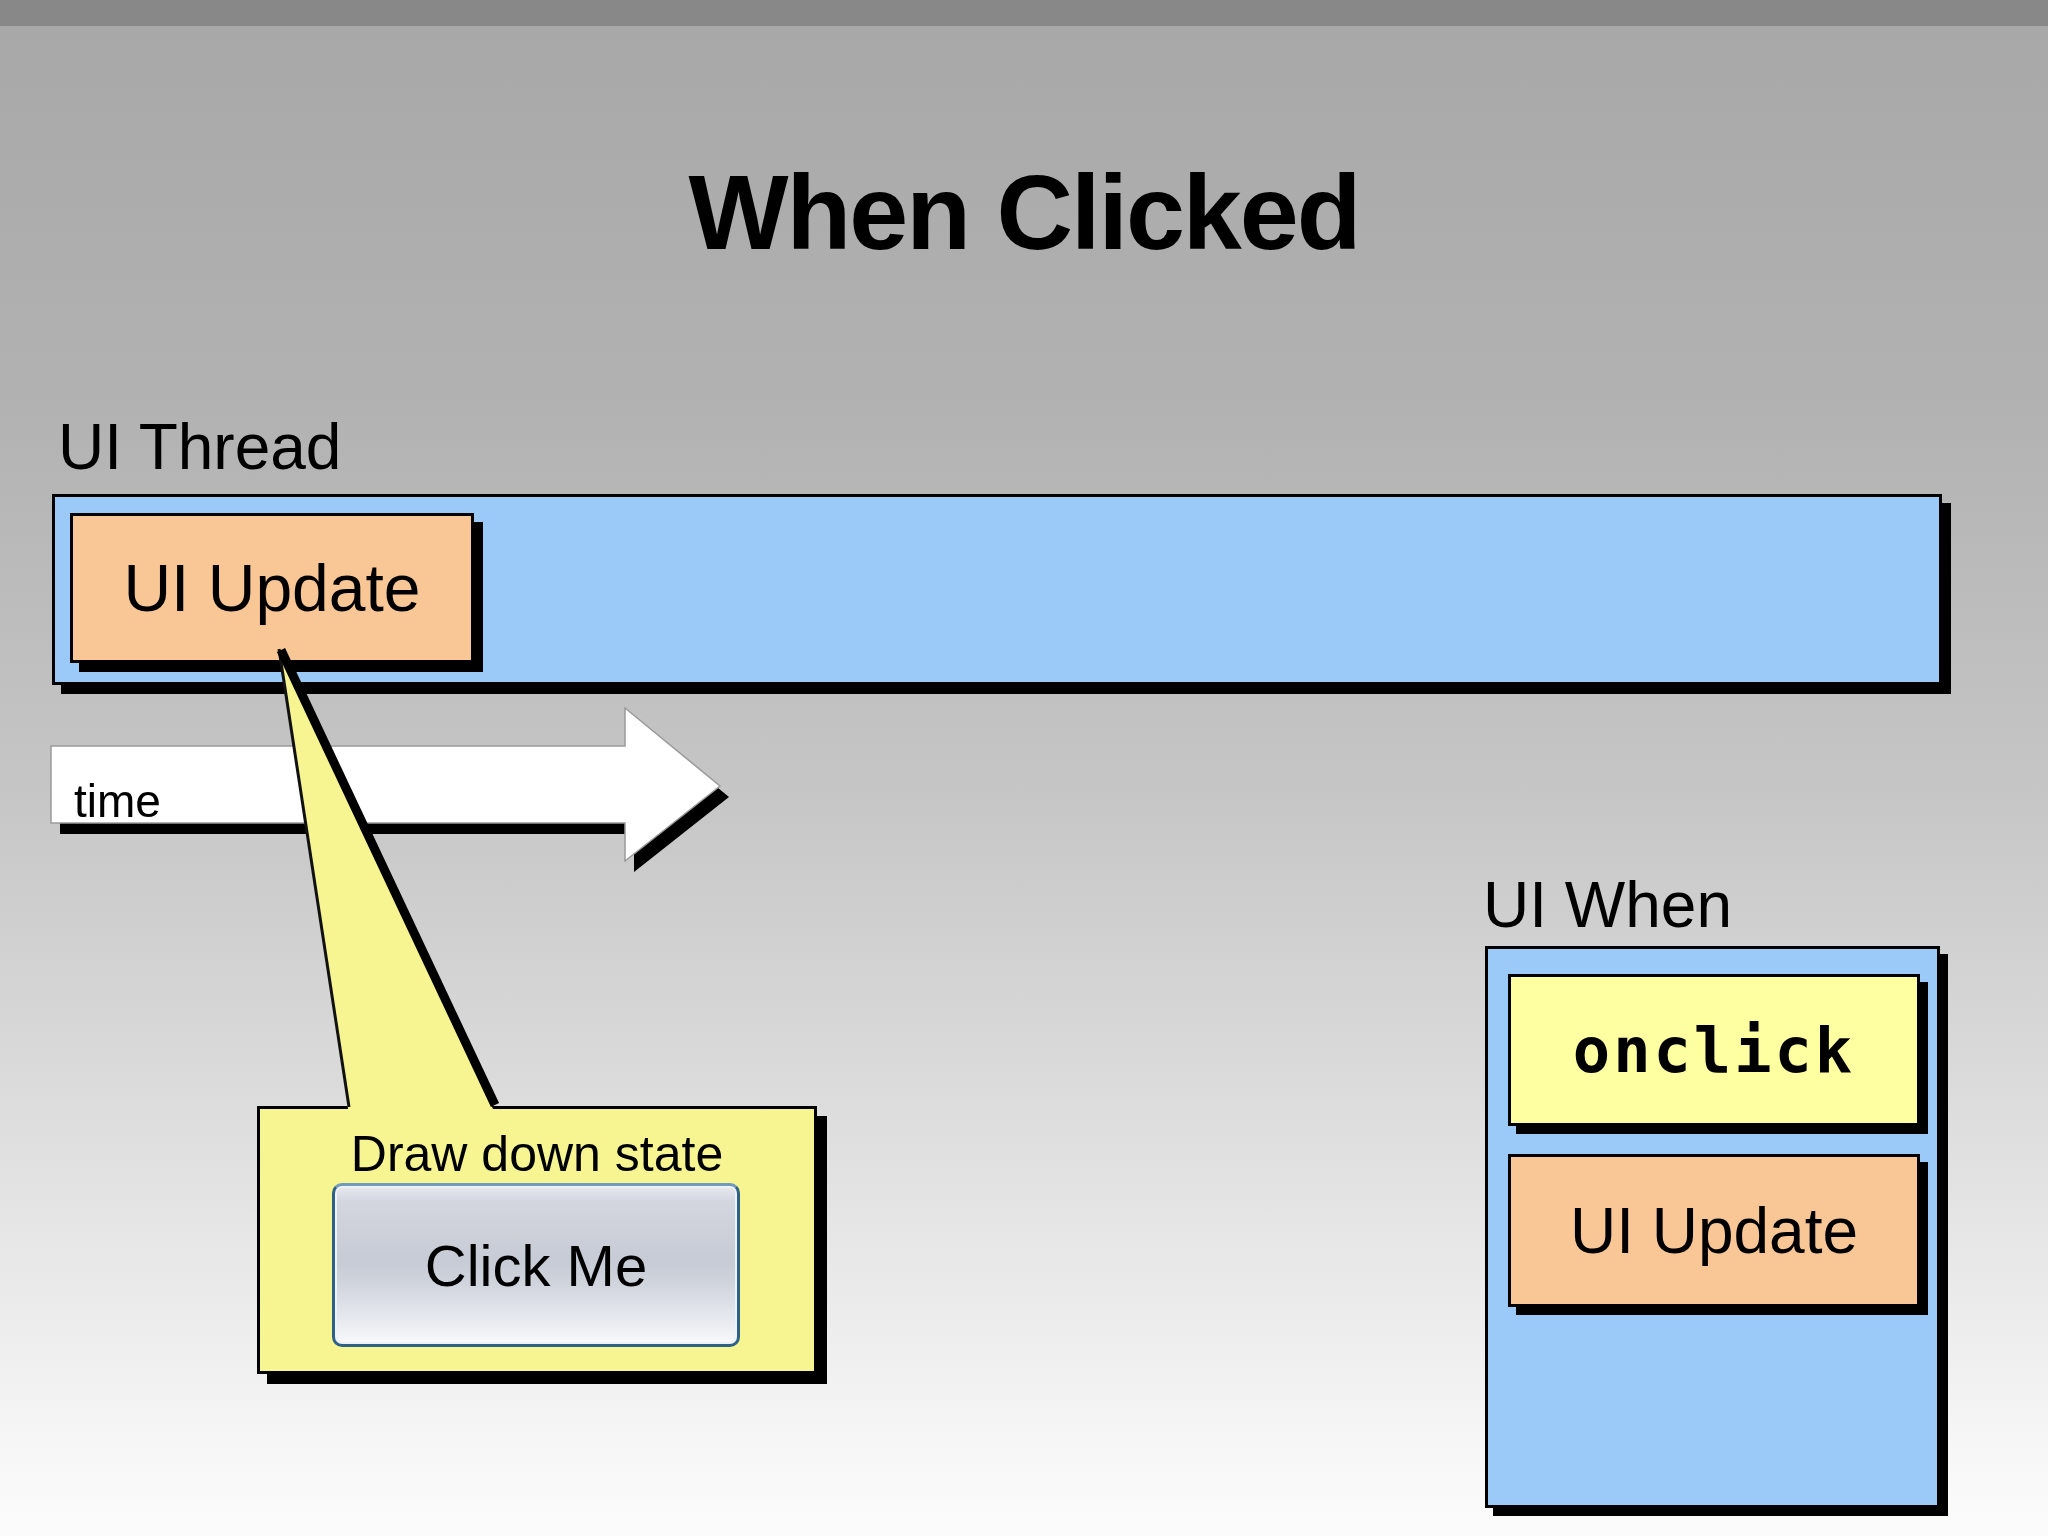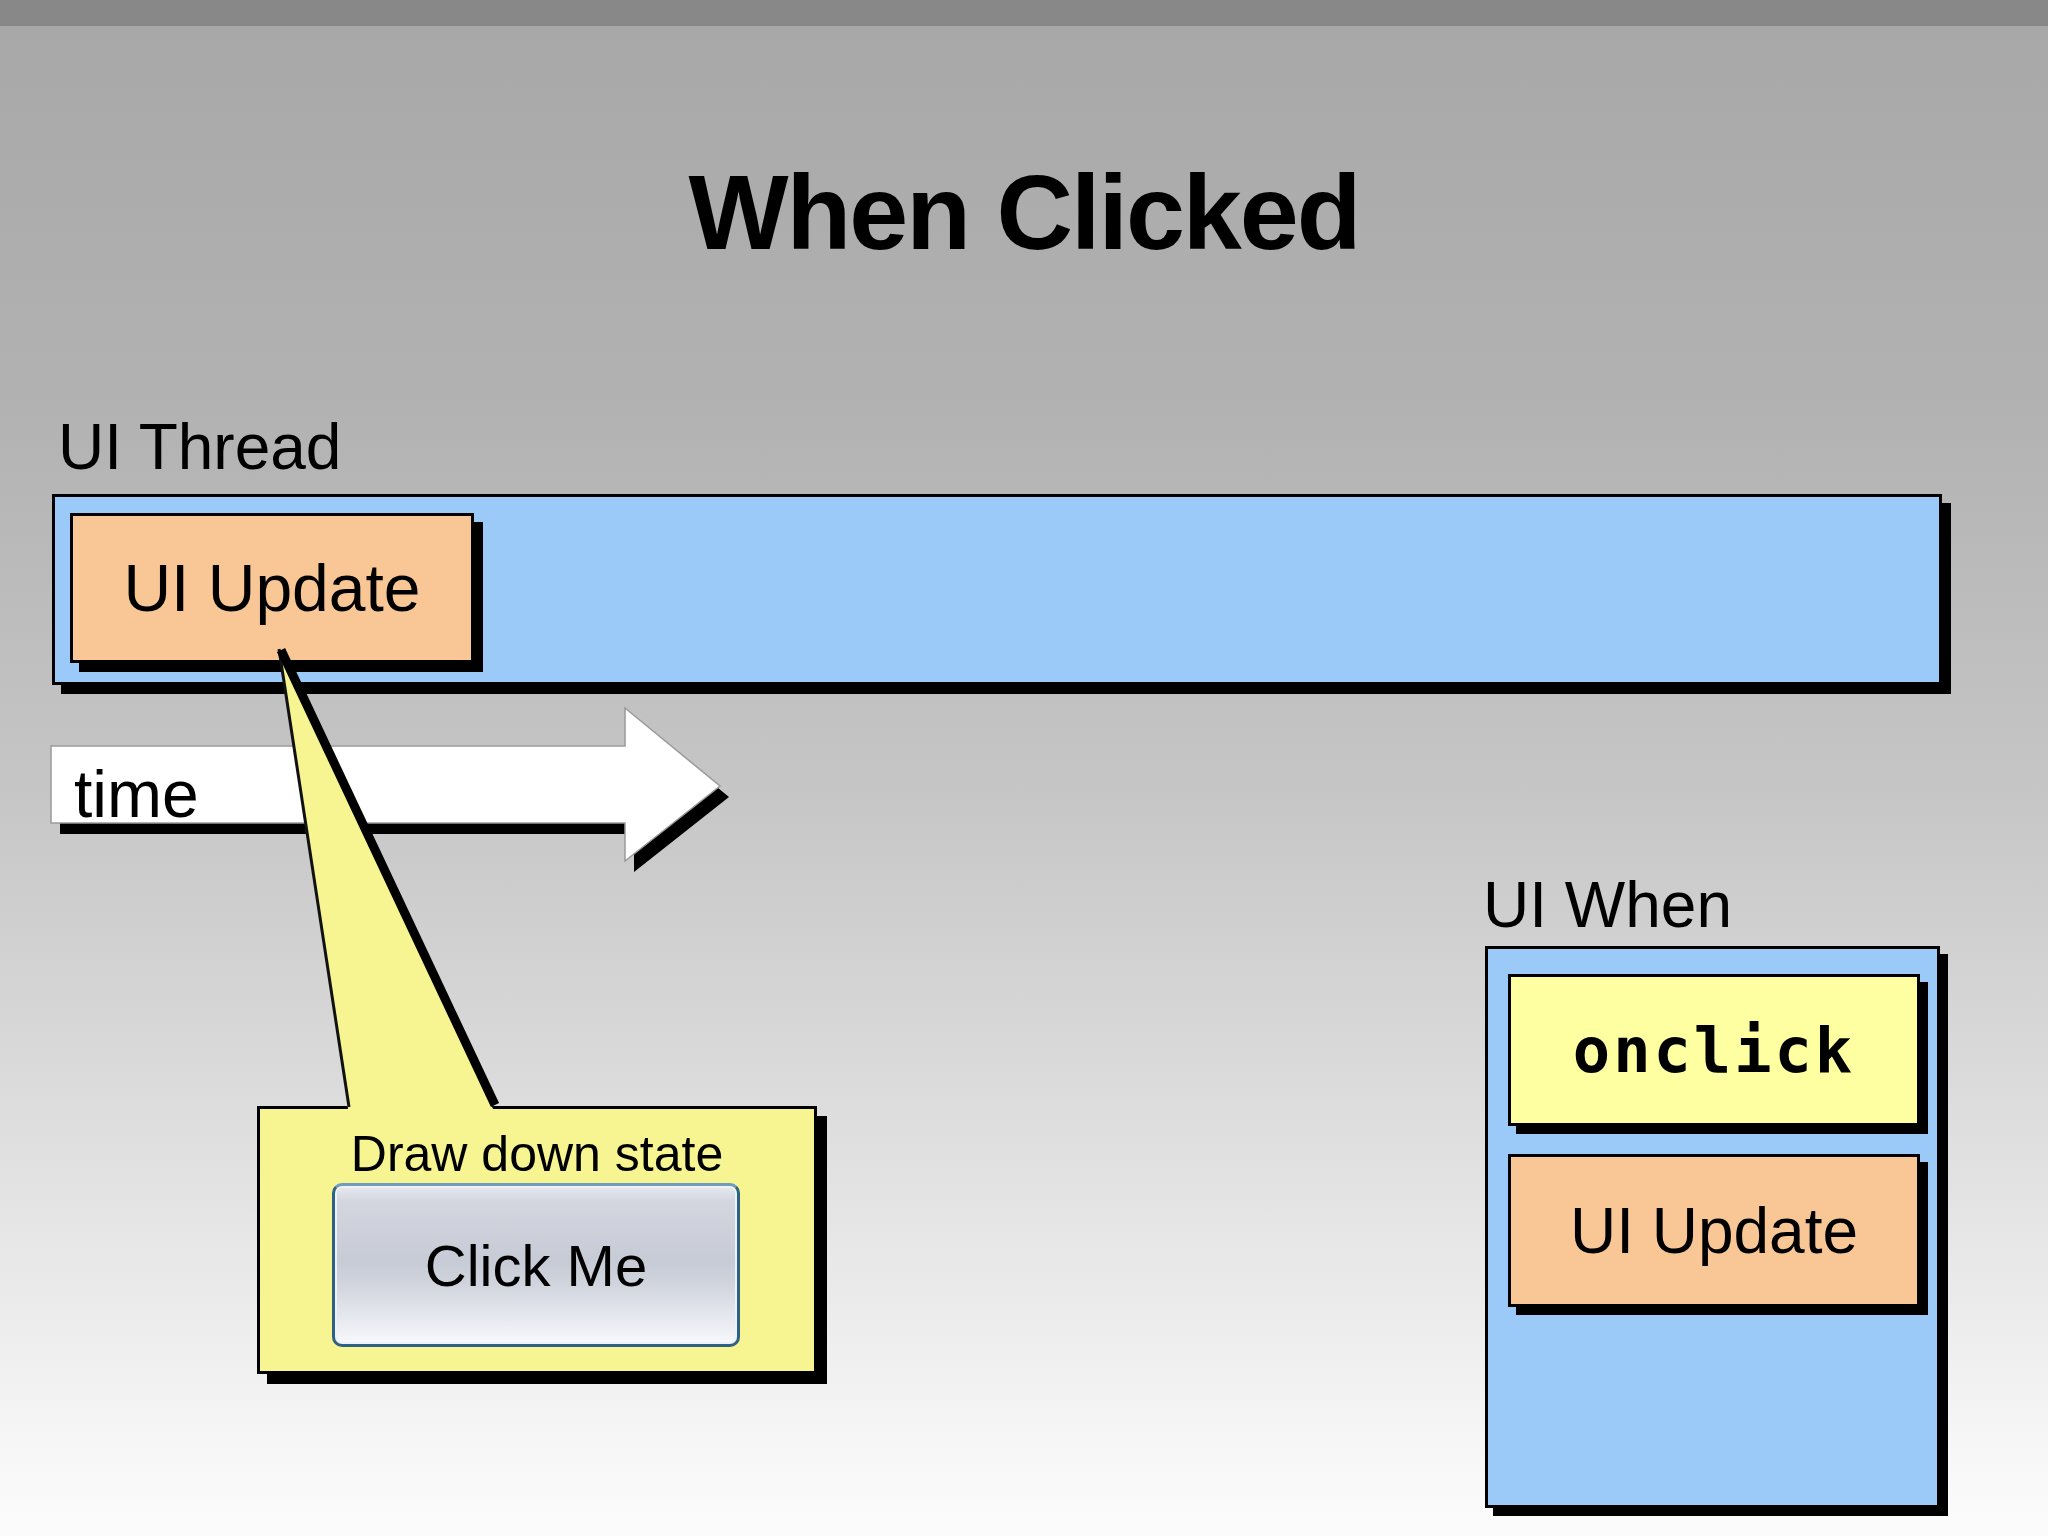--- a/index.html
+++ b/index.html
@@ -16,21 +16,21 @@
   .section-label{font-size:64px;line-height:1.1;white-space:nowrap;}
   #ui-thread-label{left:58px;top:386px;}
   #ui-queue-label{left:1483px;top:844px;}
 
   .outlined{border:3px solid #000;box-sizing:border-box;}
   .thread-bar{left:52px;top:468px;width:1890px;height:191px;box-shadow:9px 9px 0 #000;}
   .thread-task{
     left:15px;top:16px;width:404px;height:150px;box-shadow:9px 9px 0 #000;
     display:flex;align-items:center;justify-content:center;font-size:66px;
   }
-  #time-label{left:74px;top:730px;font-size:66px;}
+  #time-label{left:74px;top:748px;font-size:46px;}
 
   .queue-box{left:1485px;top:920px;width:455px;height:562px;box-shadow:8px 8px 0 #000;}
   .queue-item{
     left:20px;width:412px;box-shadow:8px 8px 0 #000;border:3px solid #000;box-sizing:border-box;
     display:flex;align-items:center;justify-content:center;
   }
   #queue-item-onclick{top:25px;height:152px;font-family:"DejaVu Sans Mono",monospace;font-weight:bold;font-size:62px;letter-spacing:3px;text-align:center;}
   #queue-item-update{top:205px;height:153px;font-size:64px;}
 
   .callout{left:257px;top:1080px;width:560px;height:268px;box-shadow:10px 10px 0 #000;}

